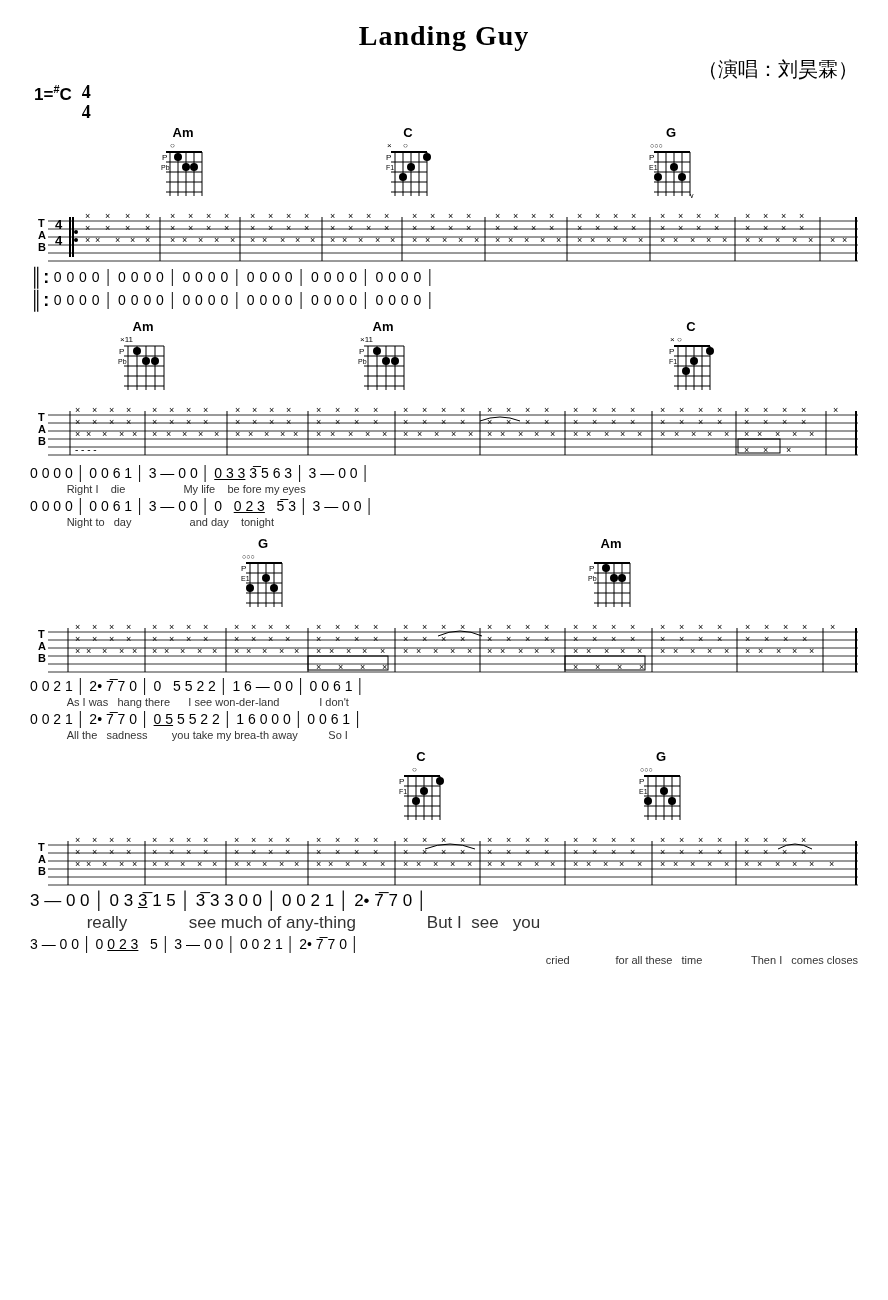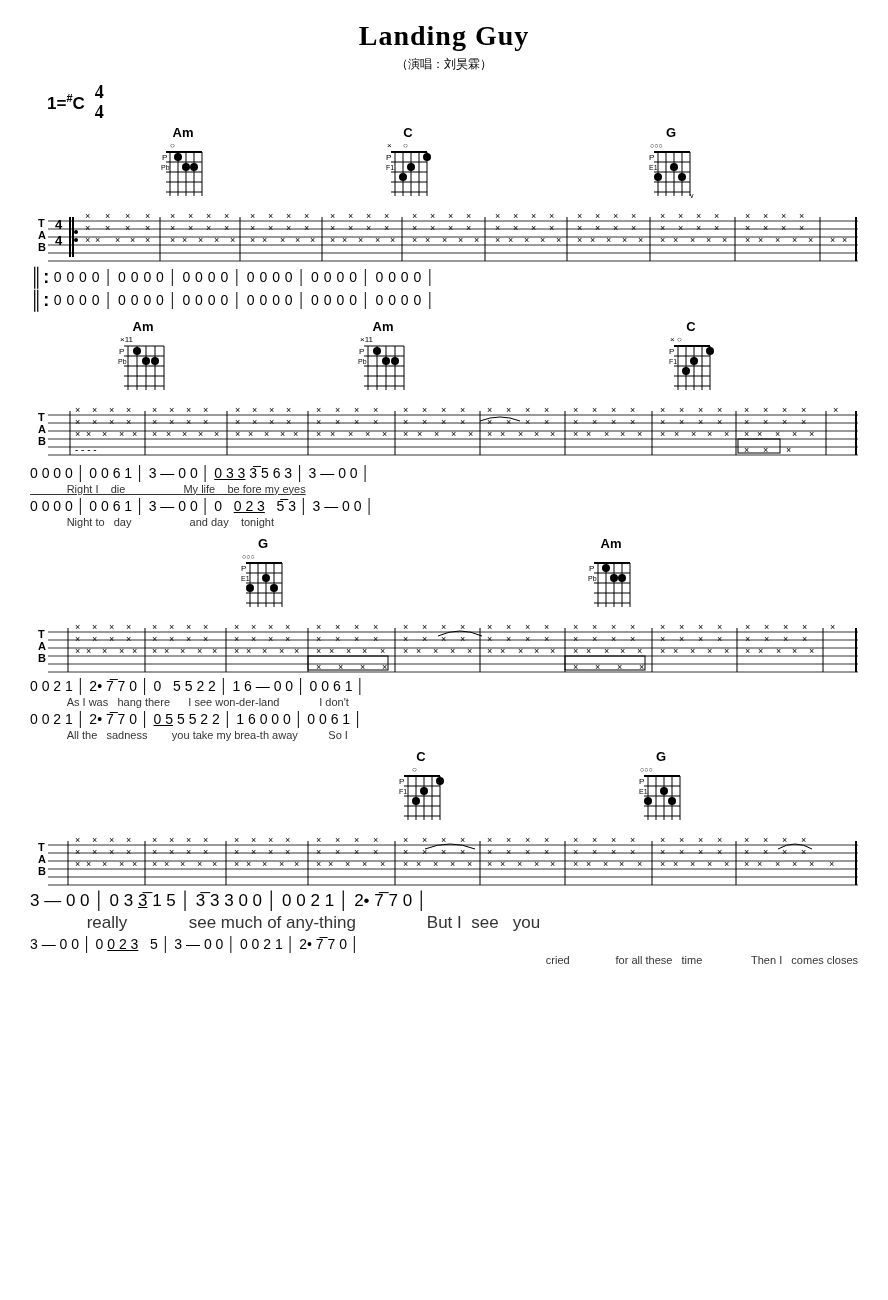--- a/index.html
+++ b/index.html
@@ -20,23 +20,22 @@
     }
     .title {
       text-align: center;
       font-size: 28px;
       font-weight: bold;
       font-family: 'Times New Roman', serif;
       margin-bottom: 4px;
       letter-spacing: 1px;
     }
     .subtitle {
-      text-align: center;
-      font-size: 12px;
-      margin-bottom: 10px;
+      text-align: right;
+      font-size: 20px;
       font-family: Arial, sans-serif;
     }
 
     
     .score-container {
       width: 828px;
       margin: 0 auto;
       position: relative;
     }
 
@@ -51,21 +50,21 @@
   </style>
 </head>
 <body>
 
 <div class="page">
   <div class="score-container">
 
     <div class="title">Landing Guy</div>
     <div class="subtitle">（演唱：刘昊霖）</div>
 
-    <div style="display:flex; align-items:center; margin-bottom:2px; margin-left:17px;">
+    <div style="display:flex; align-items:flex-start; margin-bottom:2px; margin-left:4px;">
       <span style="font-size:17px; font-weight:bold; font-family:Arial,sans-serif;">
         1=<sup style="font-size:11px;">#</sup>C
       </span>
       <div style="display:inline-flex; flex-direction:column; align-items:center; margin-left:10px; font-size:18px; font-weight:bold; line-height:1.1;">
         <span>4</span>
         <span>4</span>
       </div>
     </div>
 
     <div class="section-wrapper">
@@ -532,21 +531,21 @@
           <text x="733" y="52" font-size="9" font-family="Arial">×</text>
           <text x="756" y="52" font-size="9" font-family="Arial">×</text>
         <line x1="796" y1="10" x2="796" y2="54" stroke="#000" stroke-width="1"></line>
         <text x="803" y="12" font-size="9" font-family="Arial">×</text>
         <line x1="826" y1="10" x2="826" y2="54" stroke="#000" stroke-width="2"></line>
       </svg>
 
       <div style="font-size:14px; font-family:Arial,sans-serif; margin:2px 0;">
         0  0  0  0  │ 0  0  6  1  │ 3  —  0  0  │ <u>0  3  3</u>   3̅  5  6  3  │ 3  —  0  0  │
       </div>
-      <div style="font-size:11px; font-family:Arial,sans-serif; color:#333; margin:1px 0 3px 0;text-decoration:underline;">
+      <div style="font-size:11px; font-family:Arial,sans-serif; color:#333; margin:1px 0 3px 0;">
         &nbsp;&nbsp;&nbsp;&nbsp;&nbsp;&nbsp;&nbsp;&nbsp;&nbsp;&nbsp;&nbsp;&nbsp;Right  I &nbsp;&nbsp; die &nbsp;&nbsp;&nbsp;&nbsp;&nbsp;&nbsp;&nbsp;&nbsp;&nbsp;&nbsp;&nbsp;&nbsp;&nbsp;&nbsp;&nbsp;&nbsp;&nbsp; My life &nbsp;&nbsp; be fore my eyes
       </div>
       <div style="font-size:14px; font-family:Arial,sans-serif; margin:2px 0;">
         0  0  0  0  │ 0  0  6  1  │ 3  —  0  0  │ 0 &nbsp; <u>0  2  3</u> &nbsp;  5̅  3  │ 3  —  0  0  │
       </div>
       <div style="font-size:11px; font-family:Arial,sans-serif; color:#333; margin:2px 0 3px 0;">
         &nbsp;&nbsp;&nbsp;&nbsp;&nbsp;&nbsp;&nbsp;&nbsp;&nbsp;&nbsp;&nbsp;&nbsp;Night  to &nbsp; day &nbsp;&nbsp;&nbsp;&nbsp;&nbsp;&nbsp;&nbsp;&nbsp;&nbsp;&nbsp;&nbsp;&nbsp;&nbsp;&nbsp;&nbsp;&nbsp;&nbsp; and day &nbsp;&nbsp; tonight
       </div>
     </div>
 

